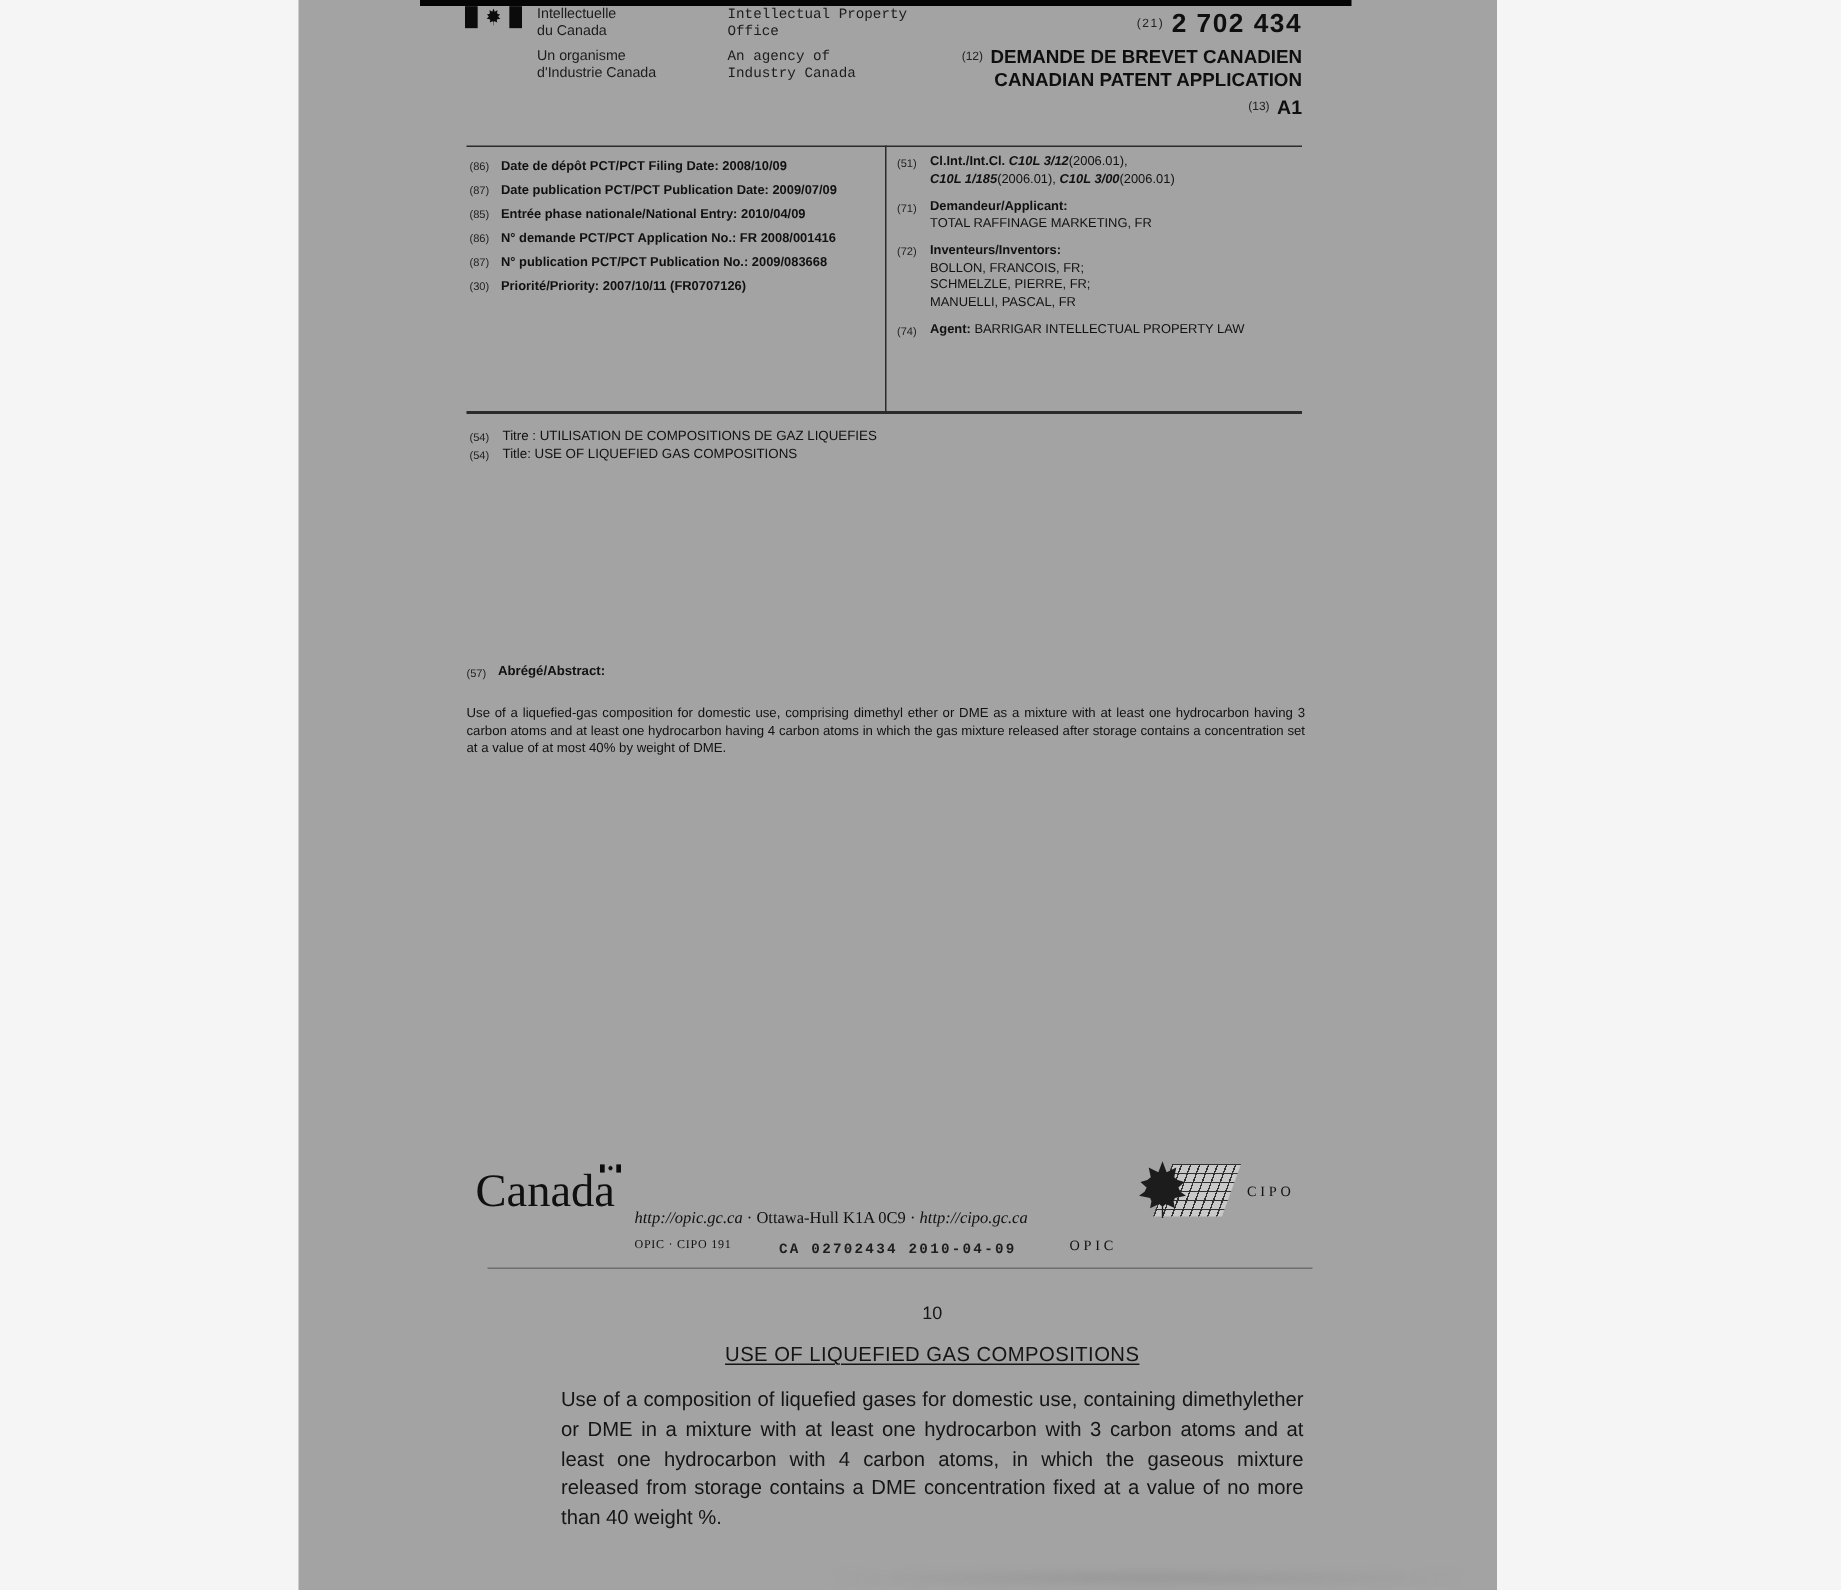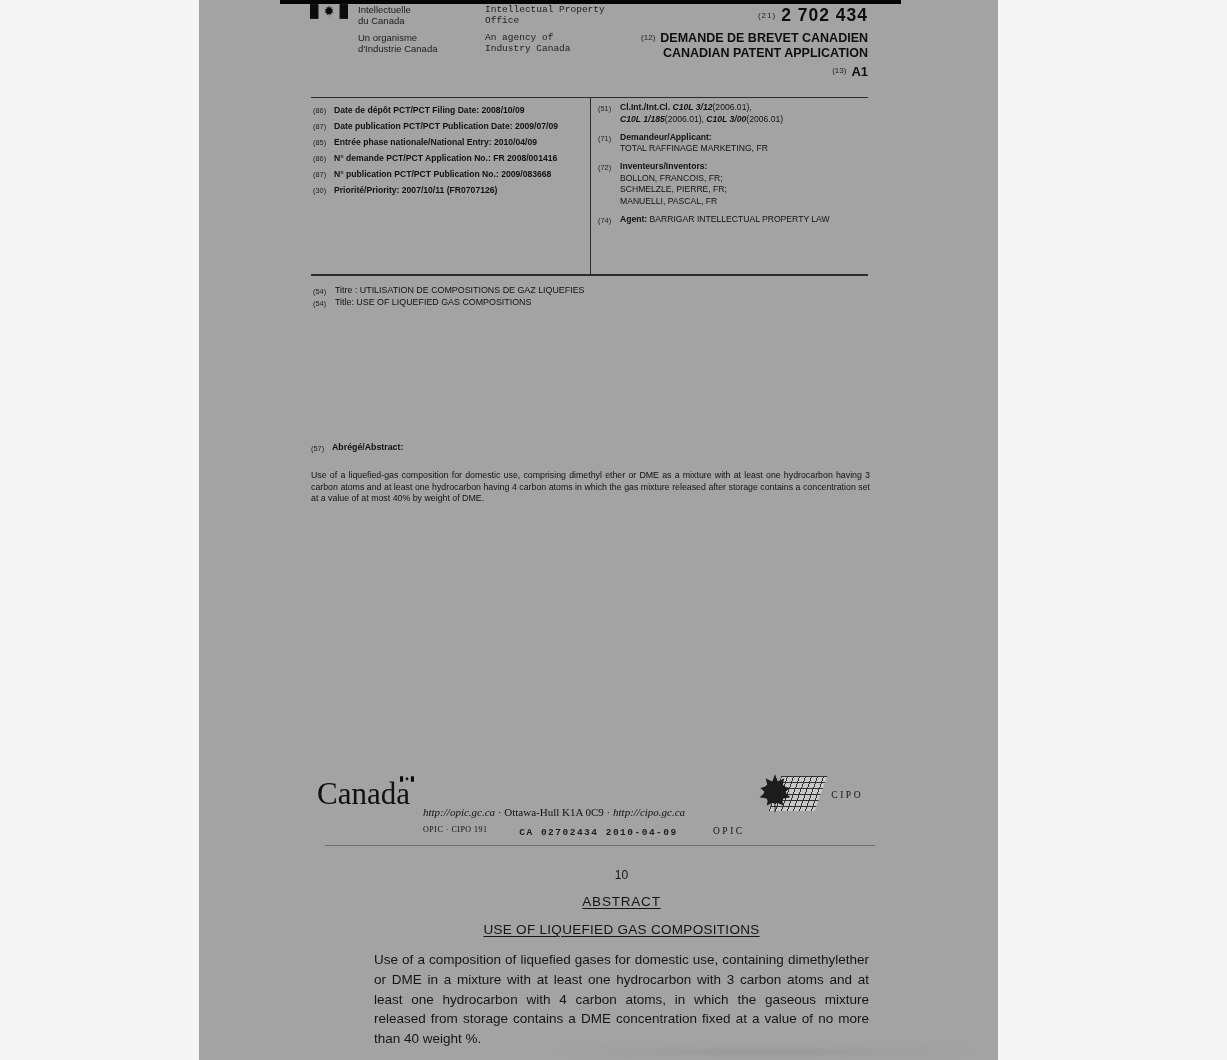--- a/index.html
+++ b/index.html
@@ -224,20 +224,19 @@
       </svg>
     </span>
     <span class="cipo-text cipo-label">CIPO</span>
   </div>
 
   <div class="ca-stamp">CA 02702434 2010-04-09</div>
   <div class="footer-rule"></div>
 
   <div class="p2">
     <div class="p2-num">10</div>
-    <div class="p2-h1">ABSTRACT</div>
     <div class="p2-h2">USE OF LIQUEFIED GAS COMPOSITIONS</div>
     <div class="p2-body">Use of a composition of liquefied gases for domestic use, containing dimethylether or DME in a mixture with at least one hydrocarbon with 3 carbon atoms and at least one hydrocarbon with 4 carbon atoms, in which the gaseous mixture released from storage contains a DME concentration fixed at a value of no more than 40 weight %.</div>
   </div>
 
   <div class="scan-shadow"></div>
 
 </div>
 
 </body></html>

